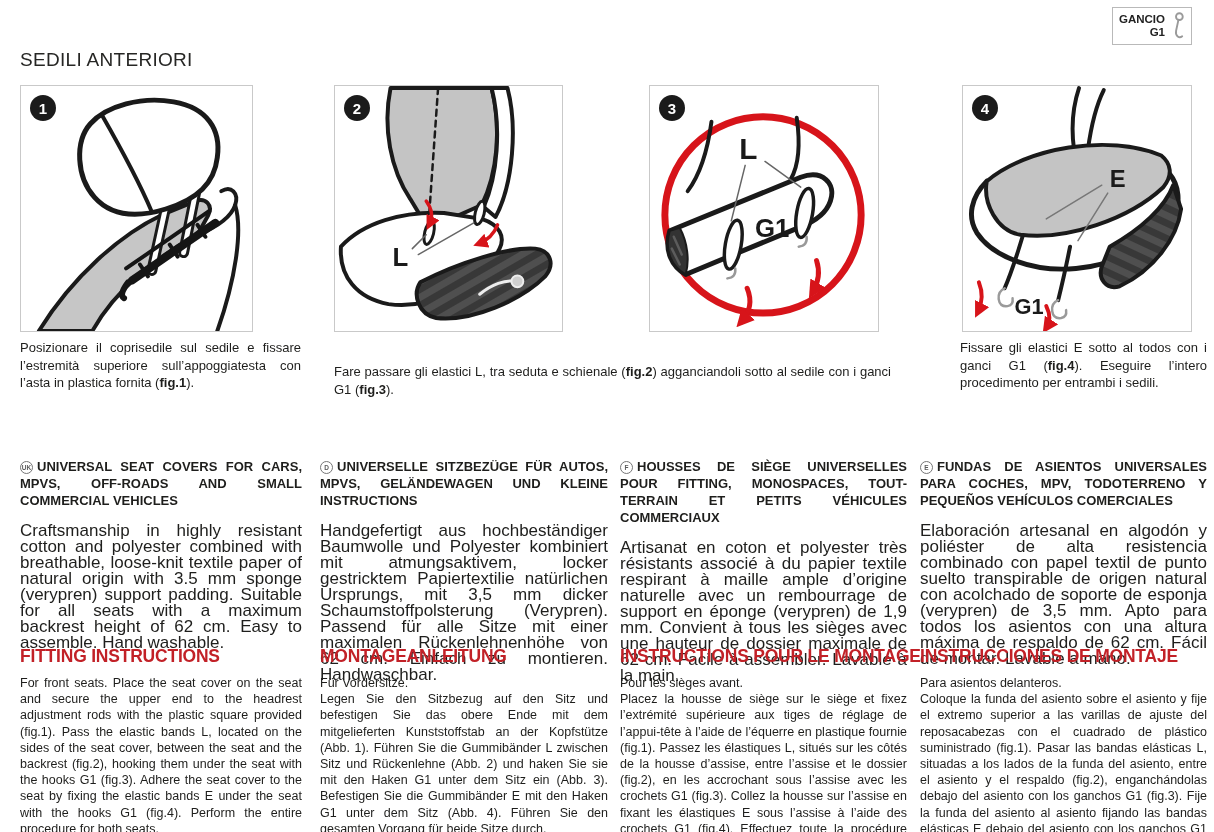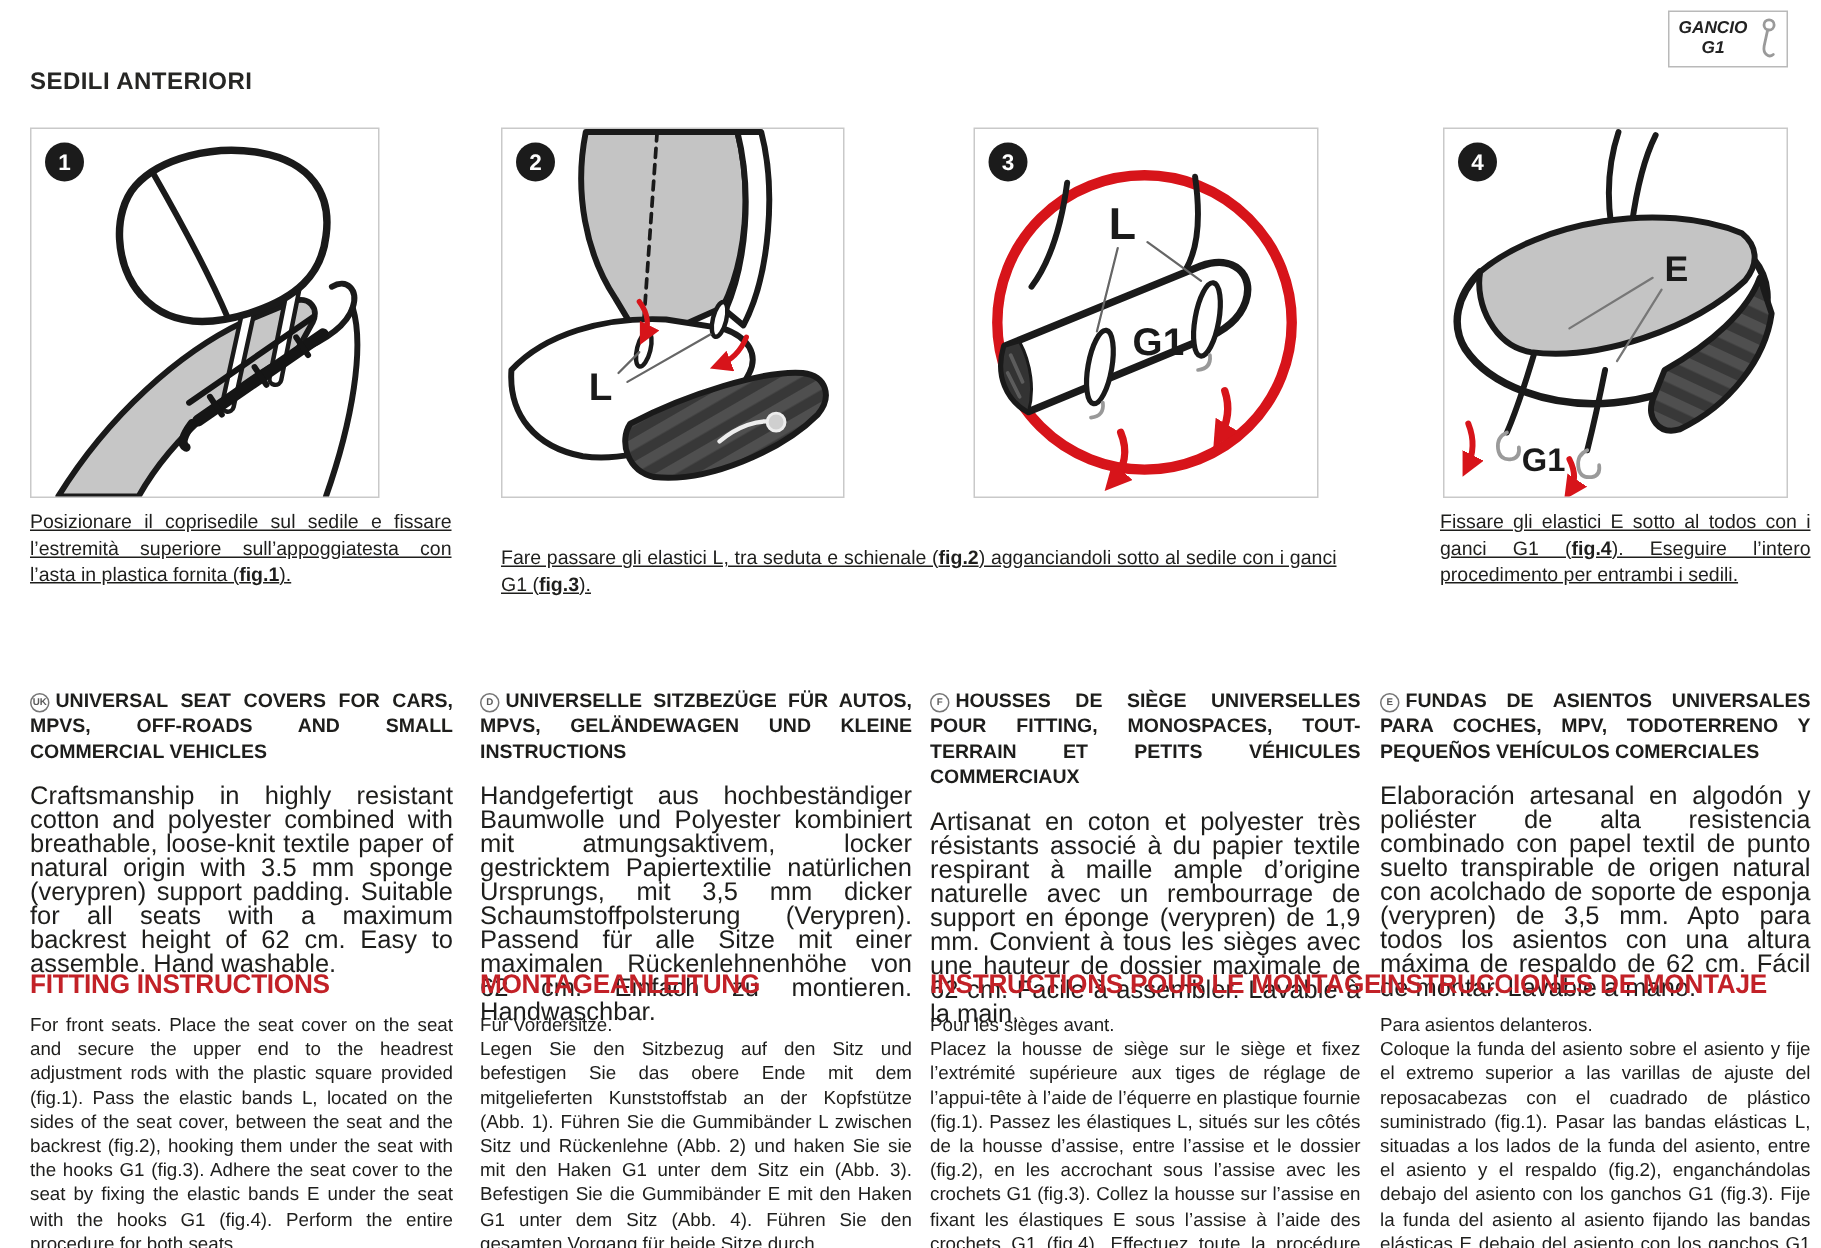--- a/index.html
+++ b/index.html
@@ -2,43 +2,43 @@
 <html><head>
 <meta charset="utf-8">
 <style>
   * { box-sizing: border-box; }
   html,body { margin:0; padding:0; background:#ffffff; }
   .page {
     position:relative; width:1214px; height:832px; background:#ffffff;
     font-family:"Liberation Sans", sans-serif; color:#1e1e1c; overflow:hidden;
   }
   .hdr-title { position:absolute; left:20px; top:6px; font-size:20px; font-weight:bold; color:#c22127; letter-spacing:.2px; }
-  .hdr-sub   { position:absolute; left:20px; top:33px; font-size:16px; font-weight:bold; color:#262624; letter-spacing:.3px; }
+  .hdr-sub   { position:absolute; left:20px; top:33px; font-size:19px; font-weight:normal; color:#262624; letter-spacing:.3px; }
 
   .gancio {
     position:absolute; left:1112px; top:7px; width:80px; height:38px;
     border:1px solid #b9b9b9; background:#fff; display:flex; align-items:center;
     justify-content:flex-end; gap:5px; padding:0 6px;
   }
-  .gancio-text { text-align:center; font-weight:bold; font-size:11.5px; line-height:13px; color:#222;font-style:italic; }
+  .gancio-text { text-align:right; font-weight:bold; font-size:11.5px; line-height:13px; color:#222; }
 
   .panel { position:absolute; top:85px; height:247px; border:1px solid #c9c9c9; background:#fff; }
   .p1 { left:20px;  width:233px; }
   .p2 { left:334px; width:229px; }
   .p3 { left:649px; width:230px; }
   .p4 { left:962px; width:230px; }
   .panel svg { position:absolute; left:0; top:0; width:100%; height:100%; }
   .badge {
     position:absolute; left:9px; top:9px; width:26px; height:26px; border-radius:50%;
     background:#1b1b1b; color:#fff; font-weight:bold; font-size:15px;
     display:flex; align-items:center; justify-content:center; z-index:2;
   }
   .fig-label { font-family:"Liberation Sans",sans-serif; font-weight:bold; fill:#1a1a1a; }
 
-  .cap { position:absolute; top:339px; margin:0; font-size:13px; line-height:17.5px; text-align:justify;text-decoration:underline; }
+  .cap { position:absolute; top:339px; margin:0; font-size:13px; line-height:17.5px; text-align:justify; }
   .cap-1  { left:20px;  width:281px; }
   .cap-23 { left:334px; width:557px;margin-top:24px; }
   .cap-4  { left:960px; width:247px; }
 
   .lang-col { position:absolute; top:458px; }
   .c1 { left:20px;  width:282px; }
   .c2 { left:320px; width:288px; }
   .c3 { left:620px; width:287px; }
   .c4 { left:920px; width:287px; }
   .lang-header { margin:0; font-size:13px; line-height:17px; font-weight:bold; text-align:justify; color:#1e1e1c; }

